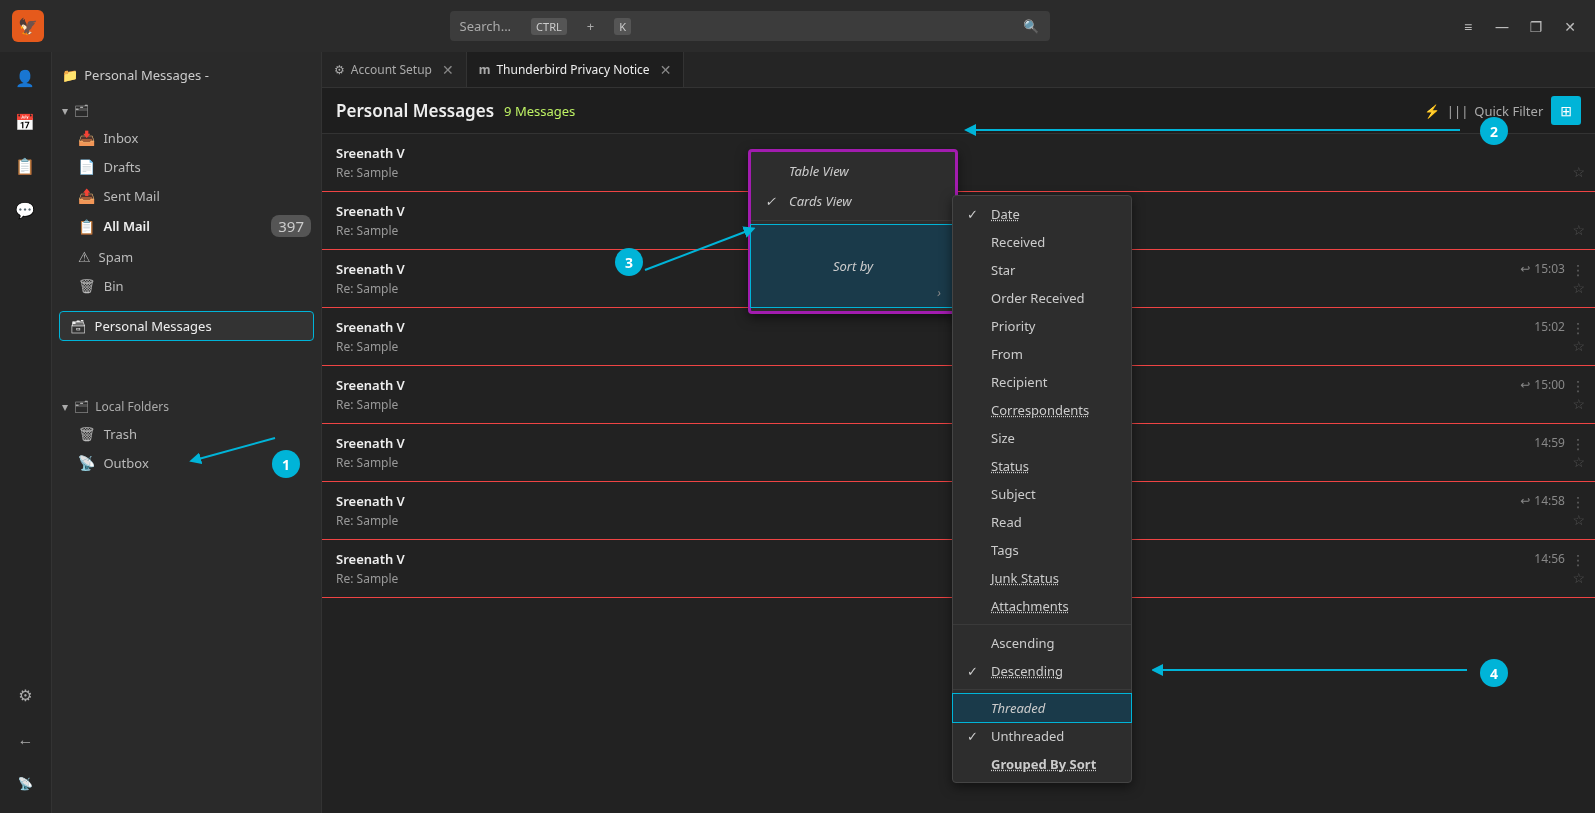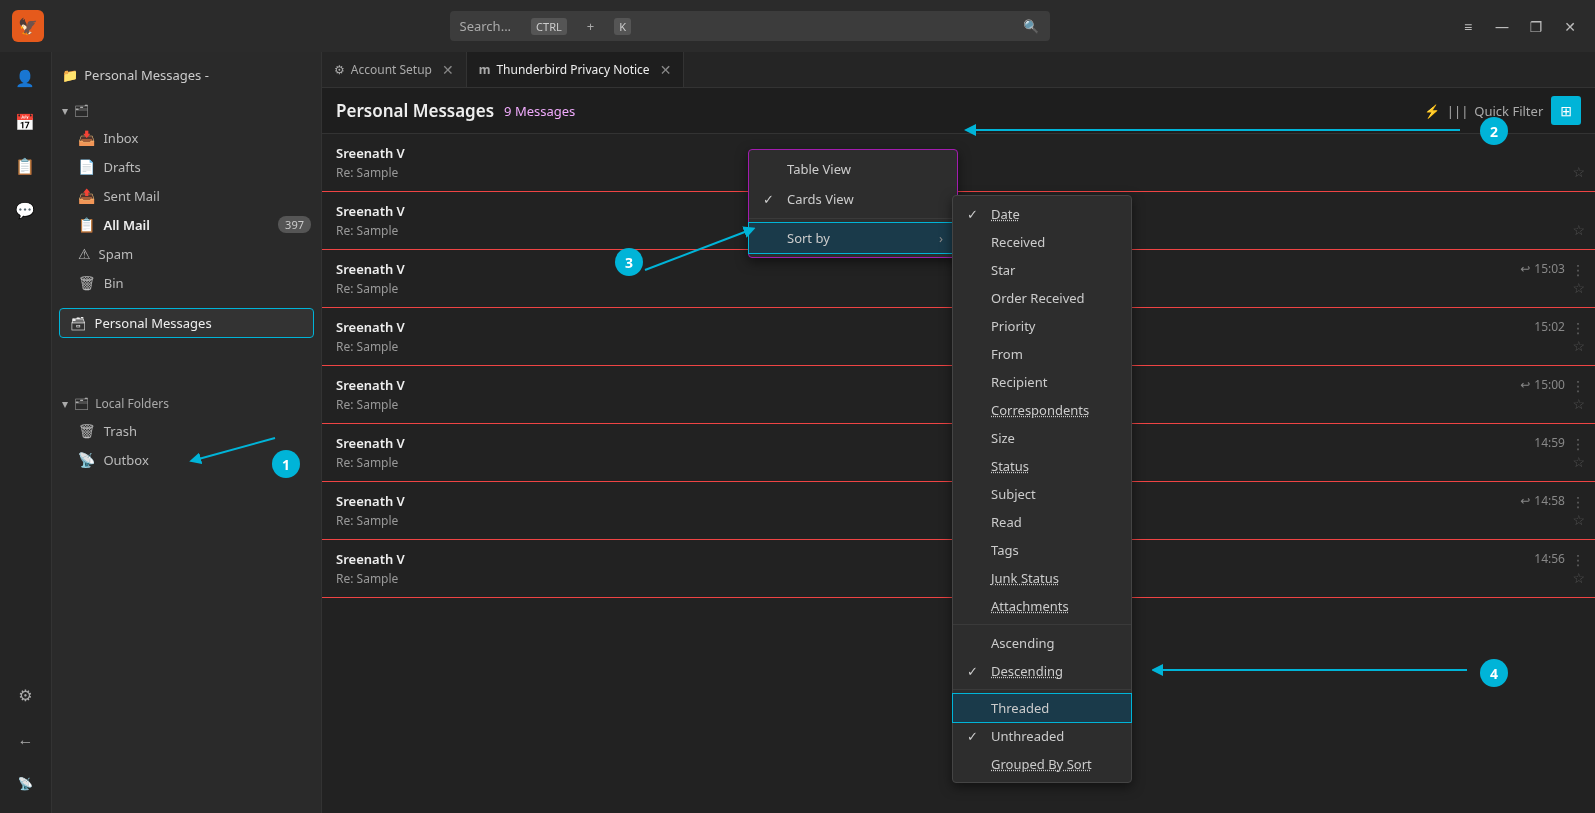--- a/index.html
+++ b/index.html
@@ -152,21 +152,21 @@
       gap: 8px;
       cursor: pointer;
       border-radius: 3px;
       color: #bbb;
     }
     .folder-item .badge {
       margin-left: auto;
       background: #555;
       border-radius: 8px;
       padding: 1px 7px;
-      font-size: 11px;
+      font-size: 15px;
       color: #ccc;
     }
     .folder-icon { font-size: 14px; }
     .personal-messages-folder {
       display: flex;
       align-items: center;
       padding: 5px 10px;
       gap: 8px;
       cursor: pointer;
       outline: 1px solid #00b4d8;
@@ -217,21 +217,21 @@
       border-bottom: 1px solid #333;
       gap: 10px;
     }
     .folder-title {
       font-size: 17px;
       font-weight: 600;
       color: #eee;
     }
     .msg-count {
       font-size: 13px;
-      color: #f0abfc;
+      color: #bef264;
     }
     .header-actions {
       margin-left: auto;
       display: flex;
       align-items: center;
       gap: 8px;
     }
     .quick-filter-btn {
       display: flex;
       align-items: center;
@@ -288,25 +288,26 @@
     }
     .msg-dots {
       position: absolute;
       right: 10px;
       top: 10px;
       color: #666;
       font-size: 14px;
     }
     .dropdown-menu {
       background: #2d2d2d;
-      border: 1px solid #a21caf;
+      border: 3px solid #a21caf;
       border-radius: 4px;
       min-width: 200px;
       padding: 4px 0;
       box-shadow: 0 4px 12px rgba(0,0,0,0.5);
+      font-style: italic;
     }
     .menu-item {
       display: flex;
       align-items: center;
       padding: 6px 14px;
       cursor: pointer;
       gap: 8px;
       color: #ccc;
       font-size: 13px;
       position: relative;
@@ -334,20 +335,21 @@
       align-items: center;
       padding: 5px 14px;
       cursor: pointer;
       color: #ccc;
       font-size: 13px;
       gap: 8px;
     }
     .sort-menu-item.highlighted {
       background: #1a3a4a;
       outline: 1px solid #00b4d8;
+      font-style: italic;
     }
     .sort-menu-item .check { min-width: 16px; color: #ccc; }
 
     
     .annotation {
       position: absolute;
       width: 28px; height: 28px;
       border-radius: 50%;
       background: #00b4d8;
       color: white;
@@ -557,21 +559,21 @@
   <div class="dropdown-menu" style="min-width:210px;">
     <div class="menu-item">
       <span class="check">&nbsp;</span>
       <span>Table View</span>
     </div>
     <div class="menu-item">
       <span class="check">✓</span>
       <span>Cards View</span>
     </div>
     <div class="menu-divider"></div>
-    <div class="menu-item has-submenu" style="background:#1a3a4a;outline:1px solid #00b4d8;">
+    <div class="menu-item has-submenu" style="background:#1a3a4a;outline:1px solid #00b4d8;flex-direction:column;">
       <span class="check">&nbsp;</span>
       <span>Sort by</span>
       <span class="arrow">›</span>
     </div>
   </div>
 </div>
 
 <div class="sort-menu">
   <div class="sort-menu-item">
     <span class="check">✓</span>
@@ -646,21 +648,21 @@
   <div class="sort-menu-item highlighted" style="outline:1px solid #00b4d8;background:#1a3a4a;">
     <span class="check">&nbsp;</span>
     <span>Threaded</span>
   </div>
   <div class="sort-menu-item">
     <span class="check">✓</span>
     <span>Unthreaded</span>
   </div>
   <div class="sort-menu-item">
     <span class="check">&nbsp;</span>
-    <span style="text-decoration:underline;text-decoration-style:dotted;">Grouped By Sort</span>
+    <span style="text-decoration:underline;text-decoration-style:dotted;font-weight:bold;">Grouped By Sort</span>
   </div>
 </div>
 
 <div class="annotation" style="left:272px; top:450px;">
   <span>1</span>
 </div>
 
 <svg style="position:absolute;left:185px;top:430px;z-index:199;" width="100" height="40">
   <line x1="90" y1="8" x2="10" y2="30" stroke="#00b4d8" stroke-width="2" marker-end="url(#arrow1)"></line>
   <defs>

